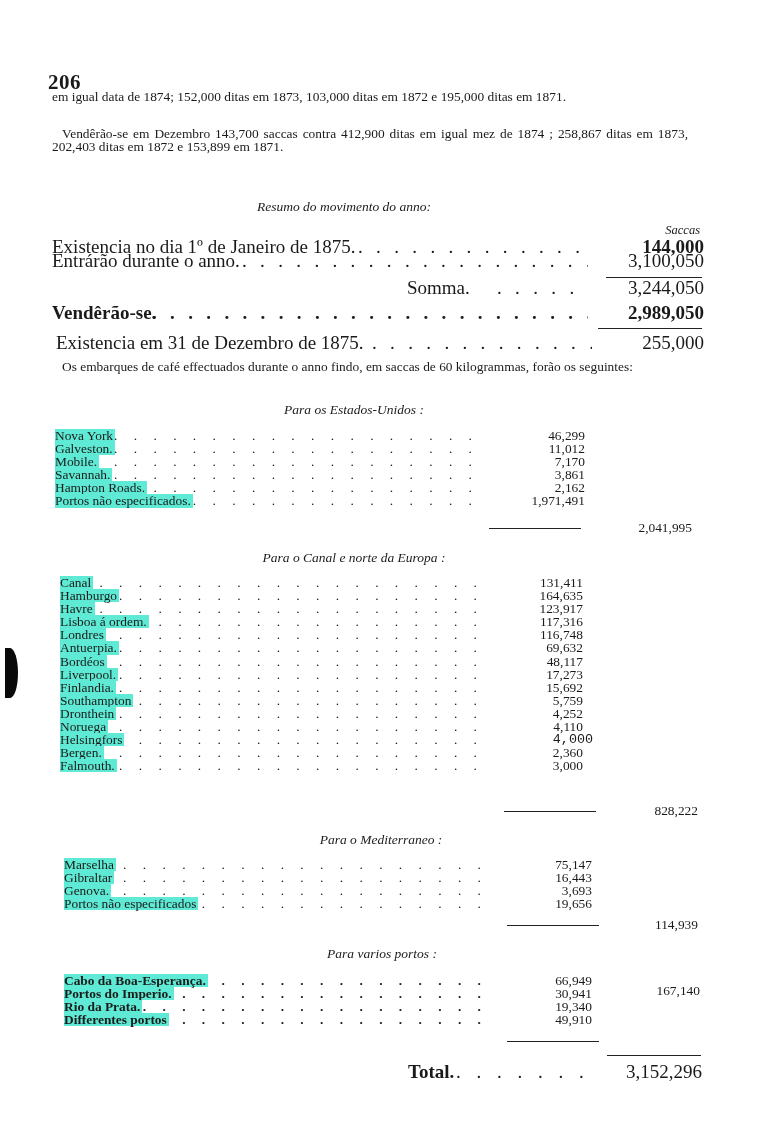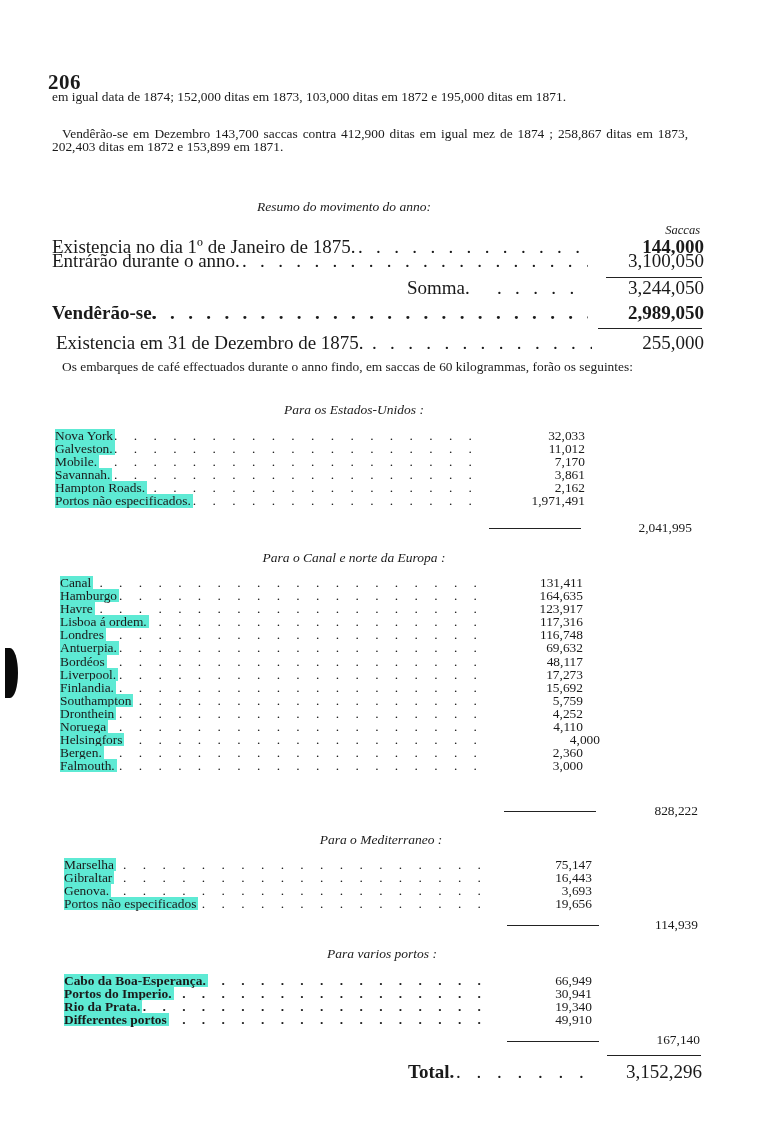--- a/index.html
+++ b/index.html
@@ -83,21 +83,21 @@
     <span class="val" style="right:2px;">255,000</span>
   </div>
 
   <p class="para indent" style="top:334px; margin:0;">Os embarques de café effectuados durante o anno findo, em saccas de 60 kilogrammas, forão os seguintes:</p>
 
   <div class="section-title" style="top:376px; left:-30px;">Para os Estados-Unidos :</div>
   <div class="list" style="top:403px;">
     <div class="list-row">
         <span class="dots">. . . . . . . . . . . . . . . . . . . . . . . . . . . . . . . . . . . . . . .</span>
         <span class="lbl">Nova York</span>
-        <span class="val">32,033</span>
+        <span class="val">46,299</span>
       </div>
     <div class="list-row">
         <span class="dots">. . . . . . . . . . . . . . . . . . . . . . . . . . . . . . . . . . . . . . .</span>
         <span class="lbl">Galveston.</span>
         <span class="val">11,012</span>
       </div>
     <div class="list-row">
         <span class="dots">. . . . . . . . . . . . . . . . . . . . . . . . . . . . . . . . . . . . . . .</span>
         <span class="lbl">Mobile.</span>
         <span class="val">7,170</span>
@@ -179,21 +179,21 @@
         <span class="val" style="right:127px;">4,252</span>
       </div>
     <div class="list-row">
         <span class="dots">. . . . . . . . . . . . . . . . . . . . . . . . . . . . . . . . . . . . . . .</span>
         <span class="lbl">Noruega</span>
         <span class="val" style="right:127px;text-align:center;">4,110</span>
       </div>
     <div class="list-row">
         <span class="dots">. . . . . . . . . . . . . . . . . . . . . . . . . . . . . . . . . . . . . . .</span>
         <span class="lbl">Helsingfors</span>
-        <span class="val" style="right:110px;">4,000</span>
+        <span class="val" style="right:117px;font-family:Liberation Mono, monospace;">4,000</span>
       </div>
     <div class="list-row">
         <span class="dots">. . . . . . . . . . . . . . . . . . . . . . . . . . . . . . . . . . . . . . .</span>
         <span class="lbl">Bergen.</span>
         <span class="val" style="right:127px;">2,360</span>
       </div>
     <div class="list-row">
         <span class="dots">. . . . . . . . . . . . . . . . . . . . . . . . . . . . . . . . . . . . . . .</span>
         <span class="lbl">Falmouth.</span>
         <span class="val" style="right:127px;">3,000</span>
@@ -245,21 +245,21 @@
         <span class="lbl">Rio da Prata.</span>
         <span class="val" style="right:122px; font-weight:normal;">19,340</span>
       </div>
     <div class="list-row">
         <span class="dots" style="width:420px;">. . . . . . . . . . . . . . . . . . . . . . . . . . . . . . . . . . . . . . .</span>
         <span class="lbl">Differentes portos</span>
         <span class="val" style="right:122px; font-weight:normal;">49,910</span>
       </div>
   </div>
   <div class="rule" style="top:1015px; left:507px; width:92px;"></div>
-  <div class="subtotal" style="top:1006px; left:610px; width:90px;">167,140</div>
+  <div class="subtotal" style="top:957px; left:610px; width:90px;">167,140</div>
   <div class="rule" style="top:1029px; left:607px; width:94px;"></div>
 
   <div class="ledger-row" style="top:1039px; left:408px; width:294px; font-weight:bold;">
     <span class="lbl">Total.</span>
     <span class="dots" style="left:48px; width:130px; font-weight:normal; letter-spacing:5.5px;">. . . . . . . . . . . . . . . . . . . . . . . . . . . . . . . . . . . . . . .</span>
     <span class="val" style="right:0; font-weight:normal;">3,152,296</span>
   </div>
 
 </div>
 

